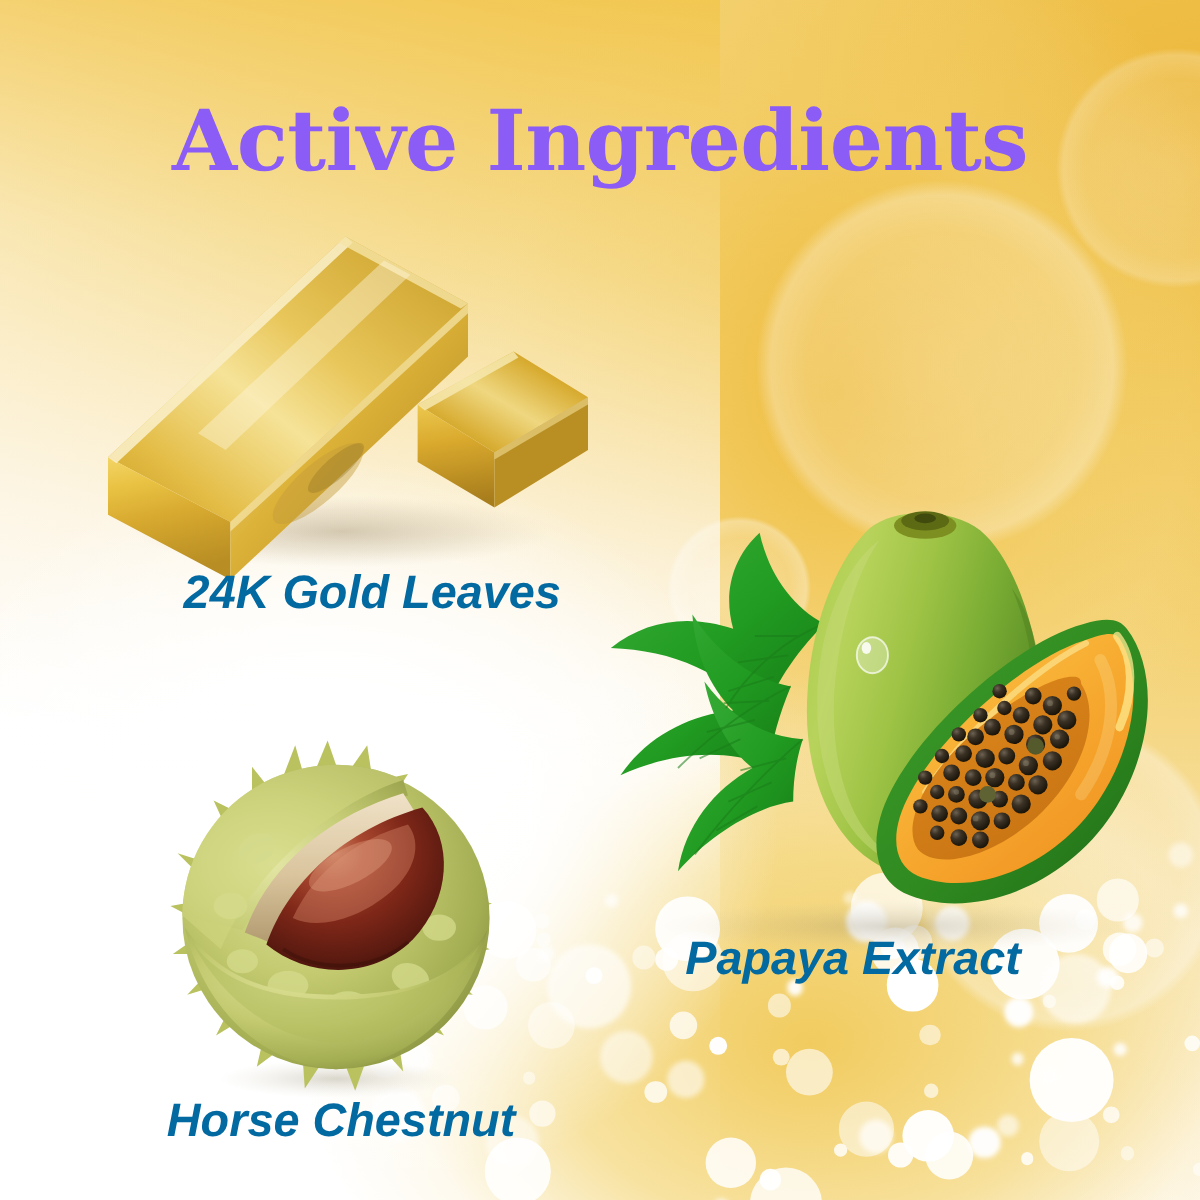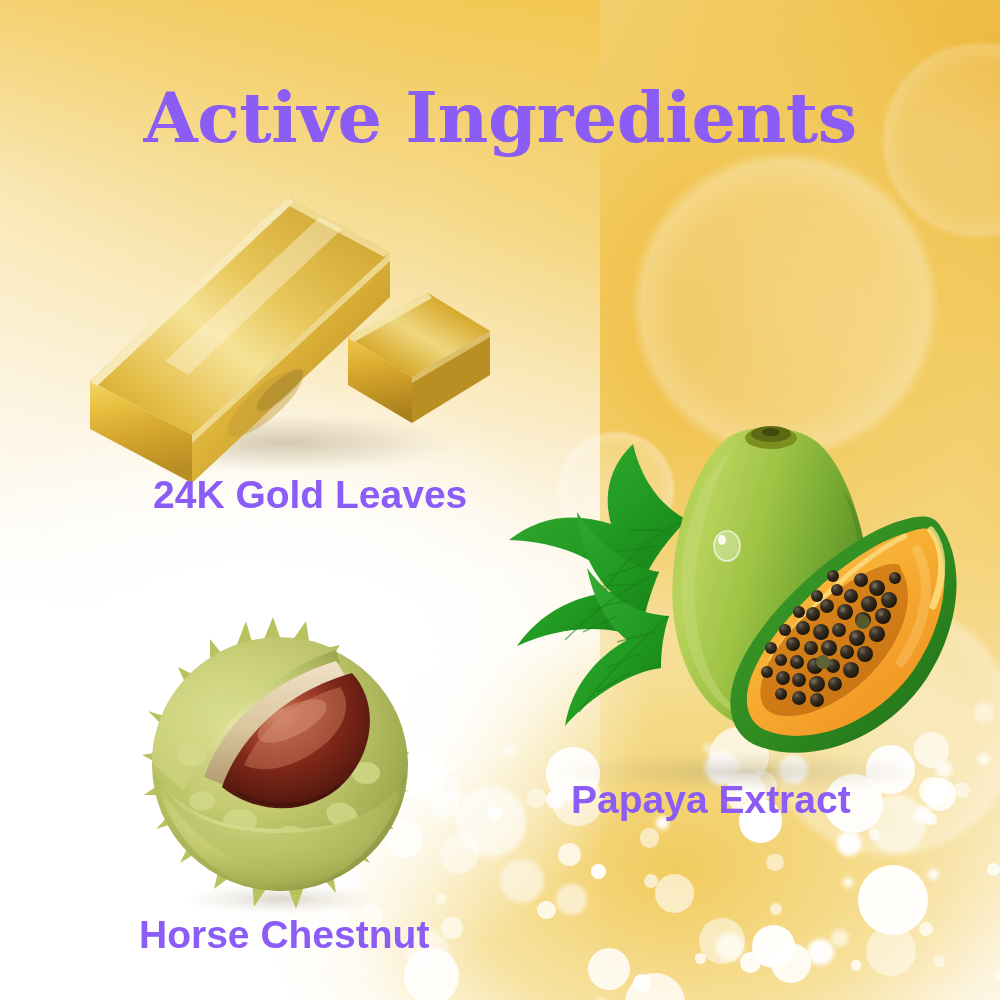--- a/index.html
+++ b/index.html
@@ -59,23 +59,24 @@
     color:#8b5cf6;
     white-space:nowrap;
   }
 
   
   .label{
     position:absolute;
     font-family:"Liberation Sans", sans-serif;
     font-weight:700;
     font-size:39px;
-    color:#8b5cf6;
+    color:#0369a1;
     white-space:nowrap;
     letter-spacing:0px;
+    font-style:italic;
   }
   #label-gold     { left:153px; top:473px; }
   #label-papaya   { left:571px; top:778px; }
   #label-chestnut { left:139px; top:913px; }
 
   
   .art{ position:absolute; }
   #art-gold     { left:70px;  top:185px; width:430px; height:290px; }
   #art-chestnut { left:140px; top:615px; width:280px; height:300px; }
   #art-papaya   { left:465px; top:400px; width:520px; height:400px; }

